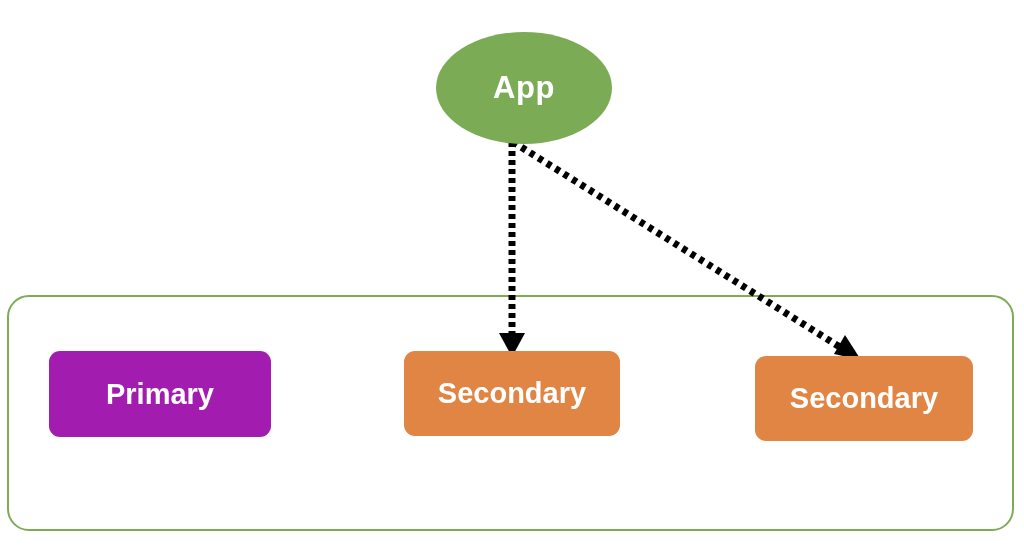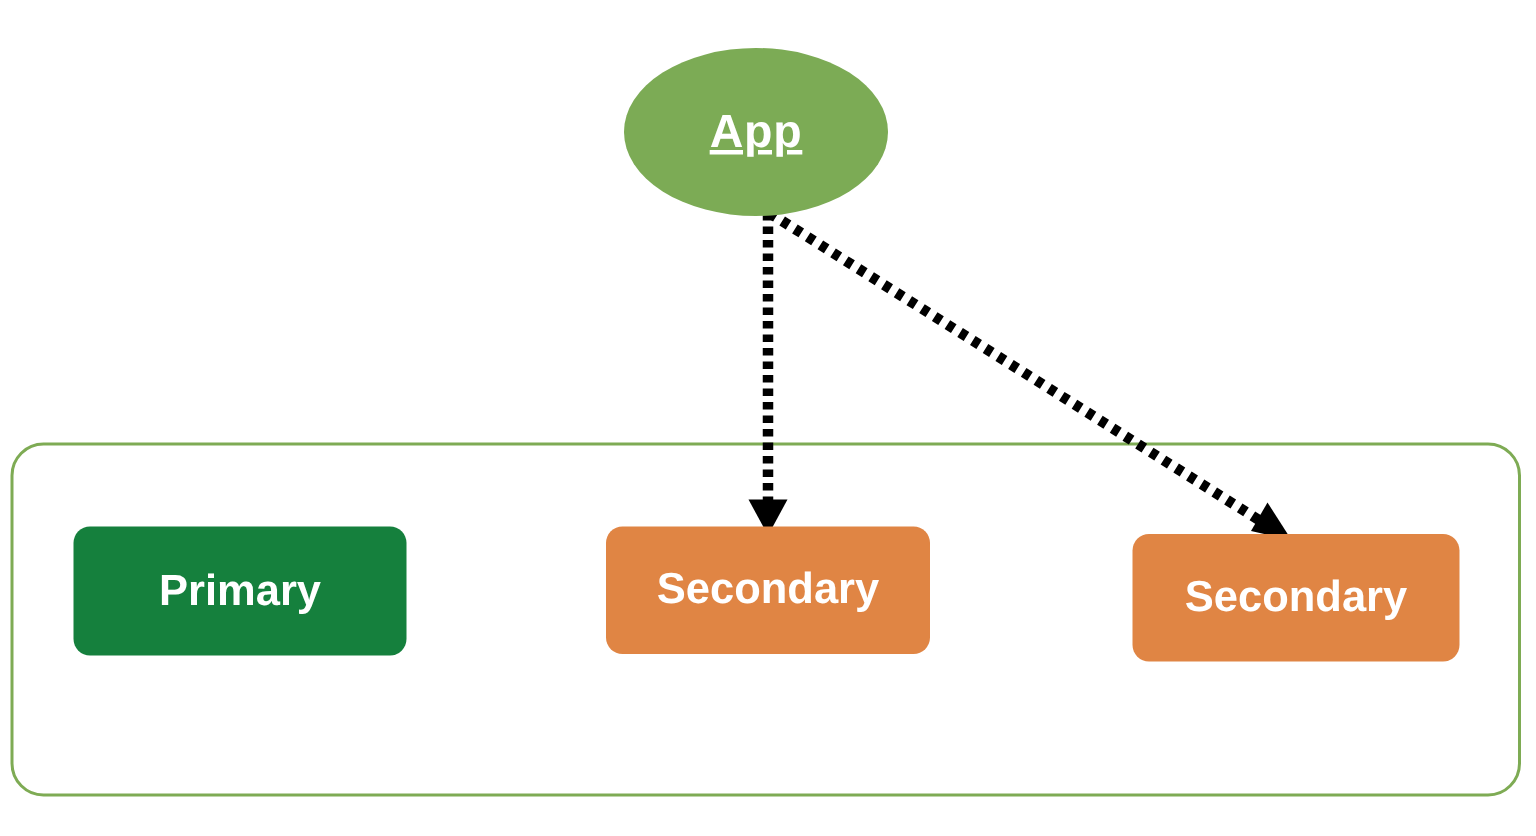--- a/index.html
+++ b/index.html
@@ -55,26 +55,25 @@
   }
   .group-label {
     position: absolute;
     text-align: center;
     font-weight: bold;
     color: #1a1a1a;
     white-space: nowrap;
   }
   
   #node-app {
-    left: 416px;
+    left: 436px;
     top: 32px;
     width: 176px;
     height: 112px;
     font-size: 31px;
-    text-decoration: underline;
   }
   #group-replica-set {
     left: 7px;
     top: 295px;
     width: 1007px;
     height: 236px;
     border: 2px solid #7eab54;
   }
   #group-replica-set-label {
     left: 0;
@@ -119,21 +118,21 @@
     <g>
       <line x1="513" y1="142" x2="843" y2="349" stroke="#000000" stroke-width="7" stroke-dasharray="5 5" stroke-linecap="butt"></line>
       <polygon points="861,360 834,354 845,335" fill="#000000"></polygon>
     </g>
   </svg>
 
   <div class="node-ellipse" id="node-app" style="background:#7cab55;">
     <span>App</span>
   </div>
 
-  <div class="node-box" id="node-primary" style="background:#15803d;">
+  <div class="node-box" id="node-primary" style="background:#a21caf;">
     <span>Primary</span>
   </div>
 
   <div class="node-box" id="node-secondary-1" style="background:#e08544;">
     <span>Secondary</span>
   </div>
 
   <div class="node-box" id="node-secondary-2" style="background:#e08544;">
     <span>Secondary</span>
   </div>

